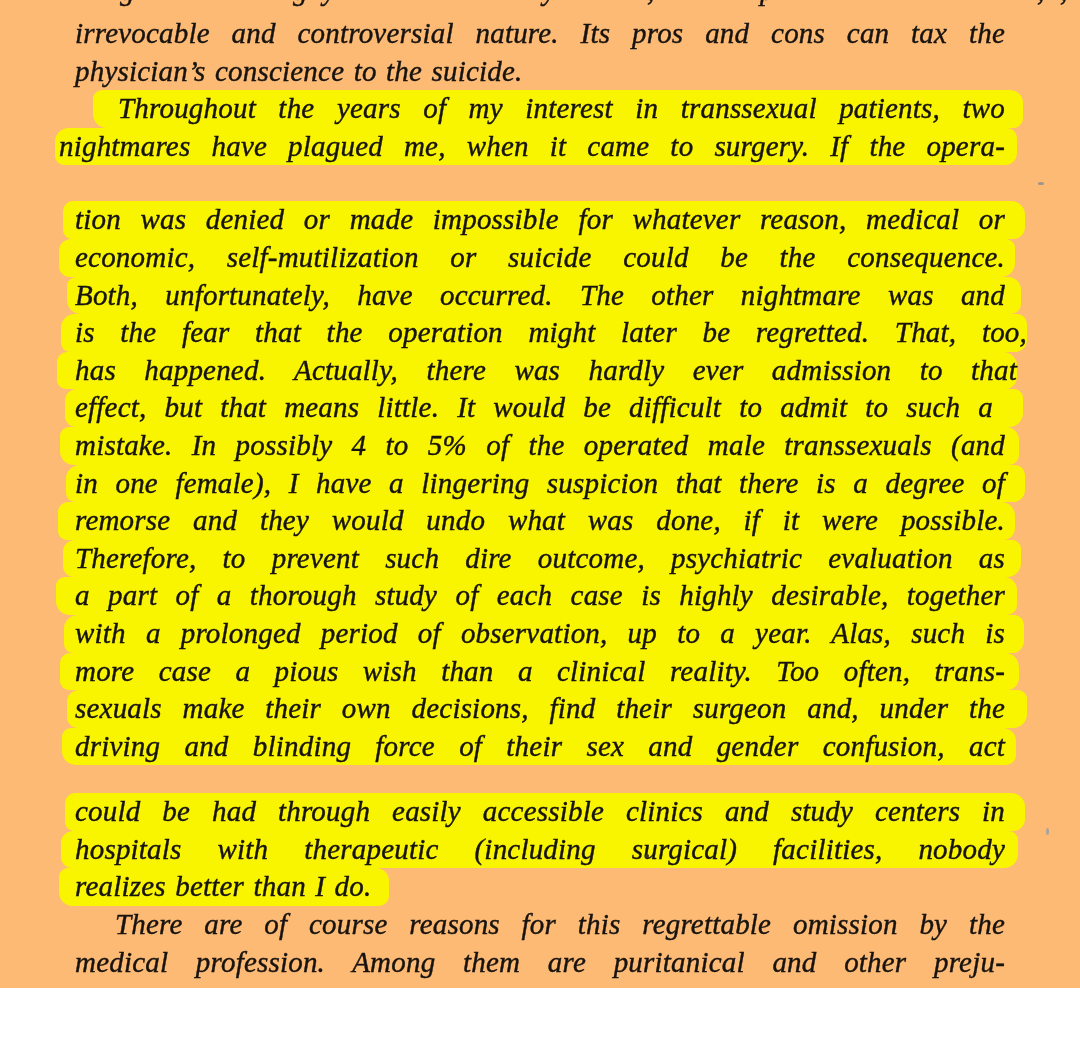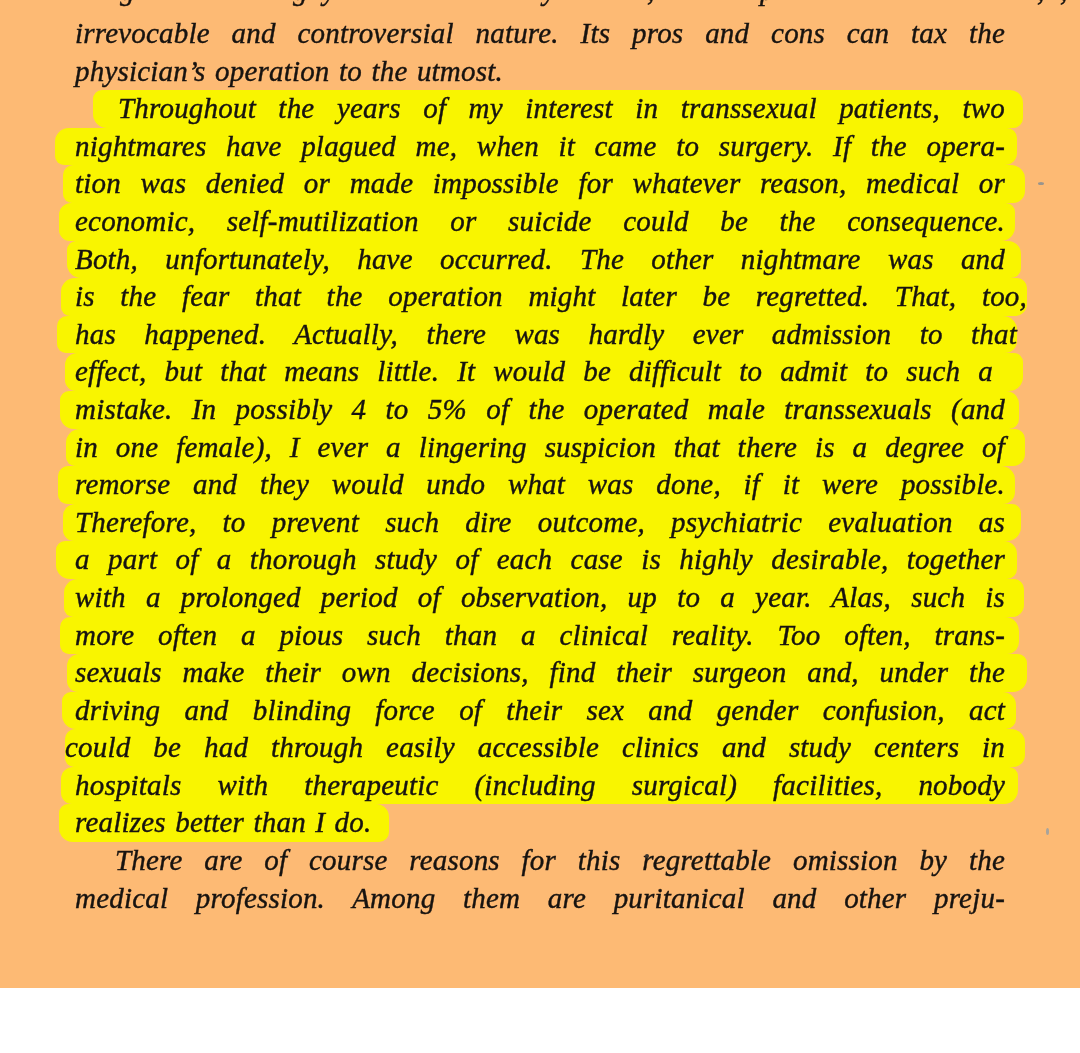--- a/index.html
+++ b/index.html
@@ -56,39 +56,39 @@
         <span style="left: 218px;">g</span>
         <span style="left: 248px;">y</span>
         <span style="left: 468px;">y</span>
         <span style="left: 572px;">,</span>
         <span style="left: 685px;">p</span>
         <span style="left: 962px;">,</span>
         <span style="left: 985px;">,</span>
       </div>
 
   <div class="line just">irrevocable and controversial nature. Its pros and cons can tax the</div>
-      <div class="line">physician’s operation to the utmost.</div>
+      <div class="line">physician’s conscience to the suicide.</div>
       <div class="line just hl" style="margin-left: 18px; padding-left: 0px; margin-right: -18px; padding-right: 18px; border-radius: 9px 13px 10px 14px; text-indent: 25px;">Throughout the years of my interest in transsexual patients, two</div>
-      <div class="line just hl" style="margin-left: -20px; padding-left: 20px; margin-right: -12px; padding-right: 12px; border-radius: 14px 10px 12px 9px;">nightmares have plagued me, when it came to surgery. If the opera-</div>
-      <div class="line just hl" style="margin-left: -12px; padding-left: 12px; margin-right: -20px; padding-right: 20px; border-radius: 10px 14px 12px 9px;">tion was denied or made impossible for whatever reason, medical or</div>
+      <div class="line just hl" style="margin-left: -20px; padding-left: 4px; margin-right: -12px; padding-right: 12px; border-radius: 14px 10px 12px 9px;">nightmares have plagued me, when it came to surgery. If the opera-</div>
+      <div class="line just hl" style="margin-left: -12px; padding-left: 12px; margin-right: -20px; padding-right: 20px; border-radius: 10px 14px 12px 9px; margin-top: 36px;">tion was denied or made impossible for whatever reason, medical or</div>
       <div class="line just hl" style="margin-left: -16px; padding-left: 16px; margin-right: -10px; padding-right: 10px; border-radius: 12px 9px 14px 11px;">economic, self-mutilization or suicide could be the consequence.</div>
       <div class="line just hl" style="margin-left: -8px; padding-left: 8px; margin-right: -16px; padding-right: 16px; border-radius: 9px 13px 10px 14px;">Both, unfortunately, have occurred. The other nightmare was and</div>
       <div class="line just hl" style="margin-left: -14px; padding-left: 14px; margin-right: -22px; border-radius: 14px 10px 12px 9px;">is the fear that the operation might later be regretted. That, too,</div>
       <div class="line just hl" style="margin-left: -18px; padding-left: 18px; margin-right: -12px; border-radius: 10px 14px 12px 9px;">has happened. Actually, there was hardly ever admission to that</div>
       <div class="line just hl" style="margin-left: -10px; padding-left: 10px; margin-right: -18px; padding-right: 30px; border-radius: 12px 9px 14px 11px;">effect, but that means little. It would be difficult to admit to such a</div>
       <div class="line just hl" style="margin-left: -15px; padding-left: 15px; margin-right: -14px; padding-right: 14px; border-radius: 9px 13px 10px 14px;">mistake. In possibly 4 to 5% of the operated male transsexuals (and</div>
-      <div class="line just hl" style="margin-left: -9px; padding-left: 9px; margin-right: -20px; padding-right: 20px; border-radius: 14px 10px 12px 9px;">in one female), I ever a lingering suspicion that there is a degree of</div>
+      <div class="line just hl" style="margin-left: -9px; padding-left: 9px; margin-right: -20px; padding-right: 20px; border-radius: 14px 10px 12px 9px;">in one female), I have a lingering suspicion that there is a degree of</div>
       <div class="line just hl" style="margin-left: -17px; padding-left: 17px; margin-right: -10px; padding-right: 10px; border-radius: 10px 14px 12px 9px;">remorse and they would undo what was done, if it were possible.</div>
       <div class="line just hl" style="margin-left: -12px; padding-left: 12px; margin-right: -16px; padding-right: 16px; border-radius: 12px 9px 14px 11px;">Therefore, to prevent such dire outcome, psychiatric evaluation as</div>
       <div class="line just hl" style="margin-left: -19px; padding-left: 19px; margin-right: -12px; padding-right: 12px; border-radius: 9px 13px 10px 14px;">a part of a thorough study of each case is highly desirable, together</div>
       <div class="line just hl" style="margin-left: -11px; padding-left: 11px; margin-right: -19px; padding-right: 19px; border-radius: 14px 10px 12px 9px;">with a prolonged period of observation, up to a year. Alas, such is</div>
-      <div class="line just hl" style="margin-left: -15px; padding-left: 15px; margin-right: -14px; padding-right: 14px; border-radius: 10px 14px 12px 9px;">more often a pious such than a clinical reality. Too often, trans-</div>
+      <div class="line just hl" style="margin-left: -15px; padding-left: 15px; margin-right: -14px; padding-right: 14px; border-radius: 10px 14px 12px 9px;">more case a pious wish than a clinical reality. Too often, trans-</div>
       <div class="line just hl" style="margin-left: -8px; padding-left: 8px; margin-right: -22px; padding-right: 22px; border-radius: 12px 9px 14px 11px;">sexuals make their own decisions, find their surgeon and, under the</div>
       <div class="line just hl" style="margin-left: -13px; padding-left: 13px; margin-right: -11px; padding-right: 11px; border-radius: 9px 13px 10px 14px;">driving and blinding force of their sex and gender confusion, act</div>
-      <div class="line just hl" style="margin-left: -10px; margin-right: -20px; padding-right: 20px; border-radius: 10px 14px 12px 9px;">could be had through easily accessible clinics and study centers in</div>
+      <div class="line just hl" style="margin-left: -10px; padding-left: 10px; margin-right: -20px; padding-right: 20px; border-radius: 10px 14px 12px 9px; margin-top: 28px;">could be had through easily accessible clinics and study centers in</div>
       <div class="line just hl" style="margin-left: -14px; padding-left: 14px; margin-right: -13px; padding-right: 13px; border-radius: 12px 9px 14px 11px;">hospitals with therapeutic (including surgical) facilities, nobody</div>
       <div class="line hl" style="margin-left: -16px; padding-left: 16px; width: fit-content; padding-right: 18px; border-radius: 9px 13px 10px 14px;">realizes better than I do.</div>
       <div class="line just" style="text-indent: 40px;">There are of course reasons for this regrettable omission by the</div>
       <div class="line just">medical profession. Among them are puritanical and other preju-</div>
     </div>
 
 <div class="speck" style="left: 645px; top: 854px; width: 4px; height: 4px; background: rgb(58, 53, 47);"></div>
     <div class="speck" style="left: 1038px; top: 182px; width: 6px; height: 3px; background: rgb(154, 149, 141);"></div>
     <div class="speck" style="left: 1046px; top: 828px; width: 3px; height: 7px; background: rgb(168, 164, 156);"></div>
     <div class="speck" style="left: 463px; top: 1027px; width: 4px; height: 3px; background: rgb(141, 138, 132);"></div>

